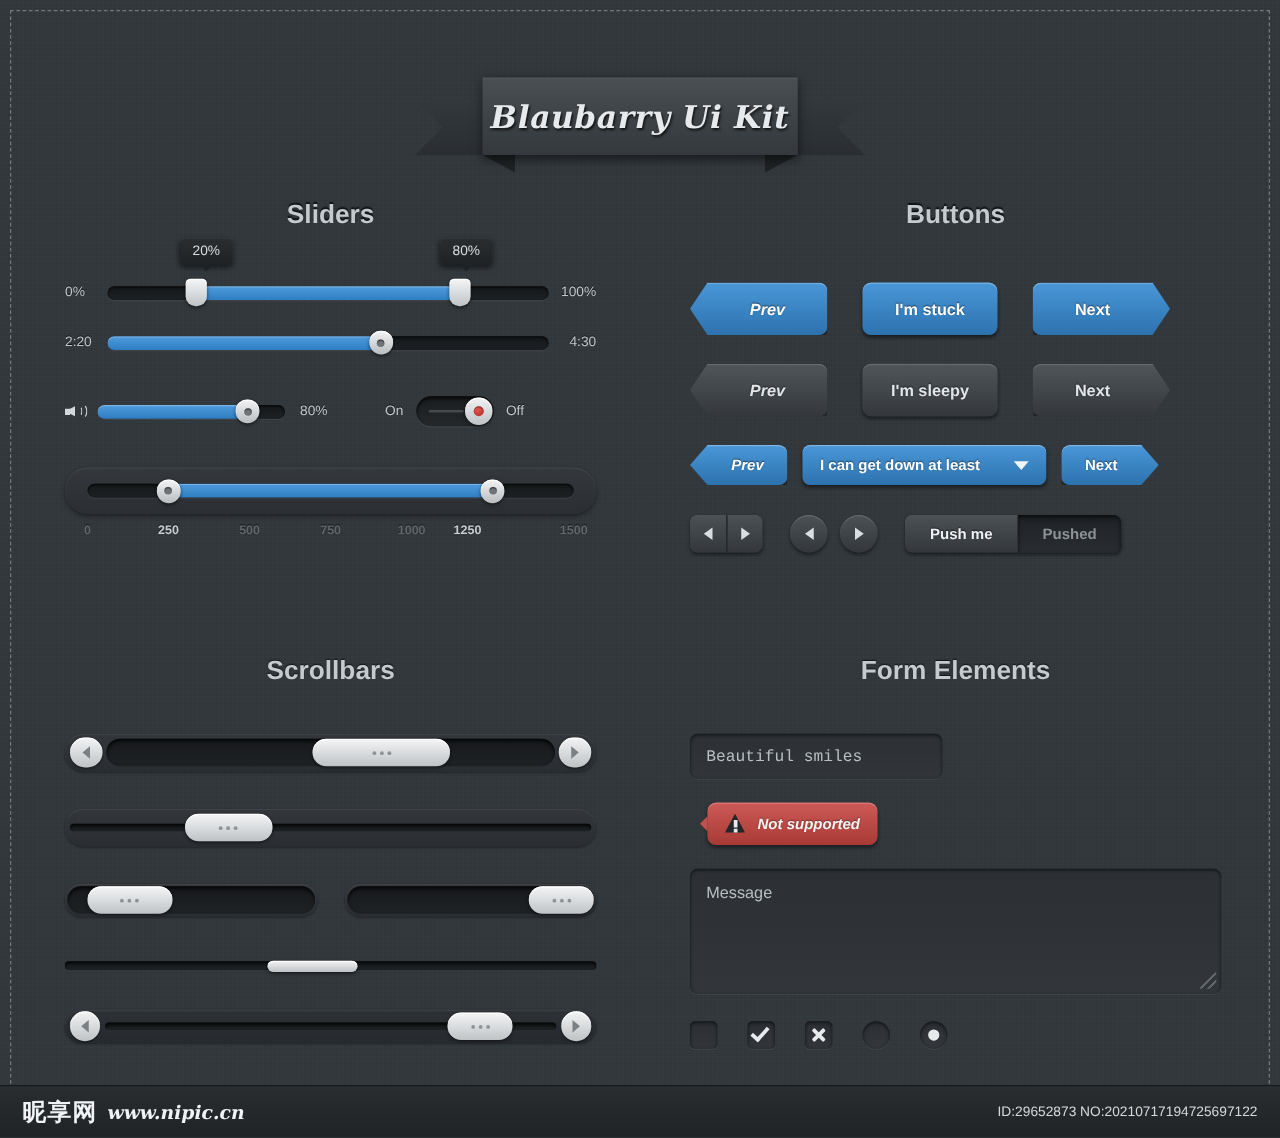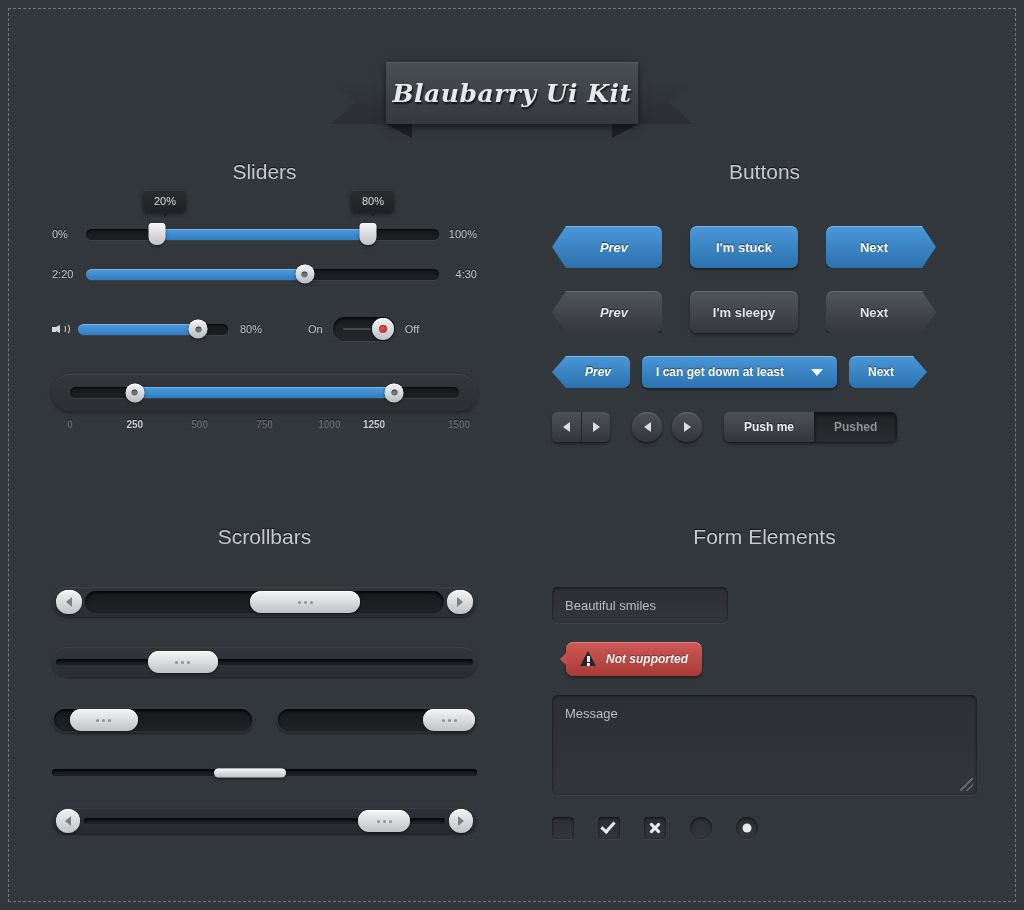--- a/index.html
+++ b/index.html
@@ -70,21 +70,21 @@
     color: #e7eaec;
     text-shadow: 1px 2px 2px rgba(0,0,0,0.75);
   }
 
   
   .section-title {
     font-size: 21px;
     color: #c5cace;
     text-align: center;
     text-shadow: 0 -1px 1px rgba(0,0,0,0.7);
-    font-weight: normal;
+    font-weight: bold;
   }
 
   
   #col-left  { position: absolute; left: 52px;  top: 160px; width: 425px; }
   #col-right { position: absolute; left: 552px; top: 160px; width: 425px; }
   #col-left-2  { position: absolute; left: 52px;  top: 525px; width: 425px; }
   #col-right-2 { position: absolute; left: 552px; top: 525px; width: 425px; }
 
   
   .slider-row { display: flex; align-items: center; position: relative; }
@@ -777,21 +777,21 @@
       <div class="sb-arrow-rd">
           <span class="tri-right-dark"></span>
         </div>
     </div>
   </div>
 
   <div id="col-right-2">
     <div class="section-title">Form Elements</div>
 
     <div style="display:flex; align-items:center; margin-top:38px;">
-      <div class="field" style="width:176px;">Beautiful smiles</div>
+      <div class="field" style="width:202px;font-family:Liberation Mono, monospace;">Beautiful smiles</div>
     </div>
 
     <div style="display:flex; align-items:center; margin-top:19px;">
       <div class="pill error" style="margin-left:14px;">
         <span class="warn-glyph">
             <span class="tri"></span>
             <span class="bang"></span>
           </span>
         <span>Not supported</span>
       </div>
@@ -808,13 +808,18 @@
           <span class="tick"></span>
         </div>
       <div class="checkbox"><span class="cross"></span></div>
       <div class="radio"></div>
       <div class="radio">
           <span class="dot"></span>
         </div>
     </div>
   </div>
 
+  <div id="footer">
+    <span id="wm-logo">昵享网</span>
+    <span id="wm-url">www.nipic.cn</span>
+    <span id="wm-id">ID:29652873 NO:20210717194725697122</span>
+  </div>
 </div>
 
 </body></html>

